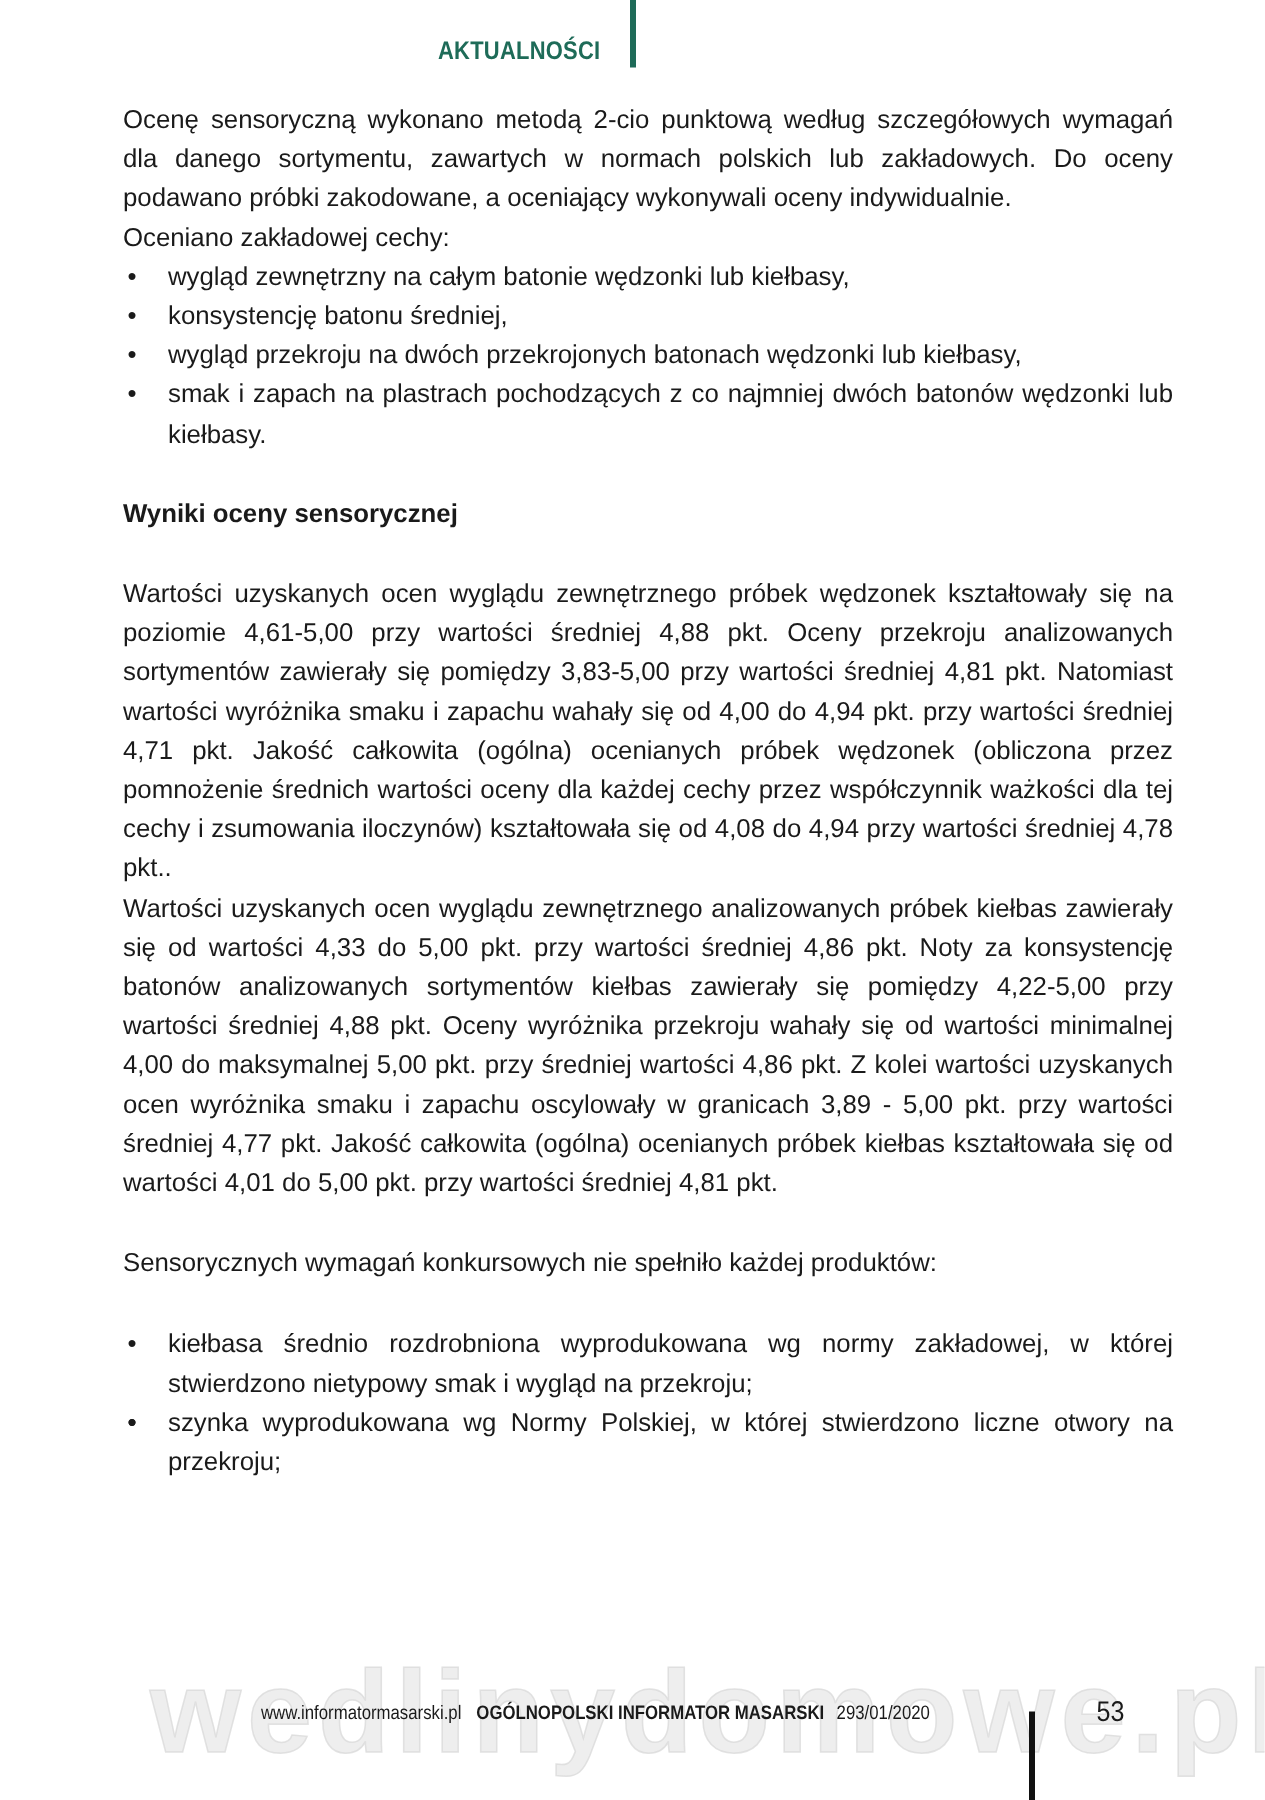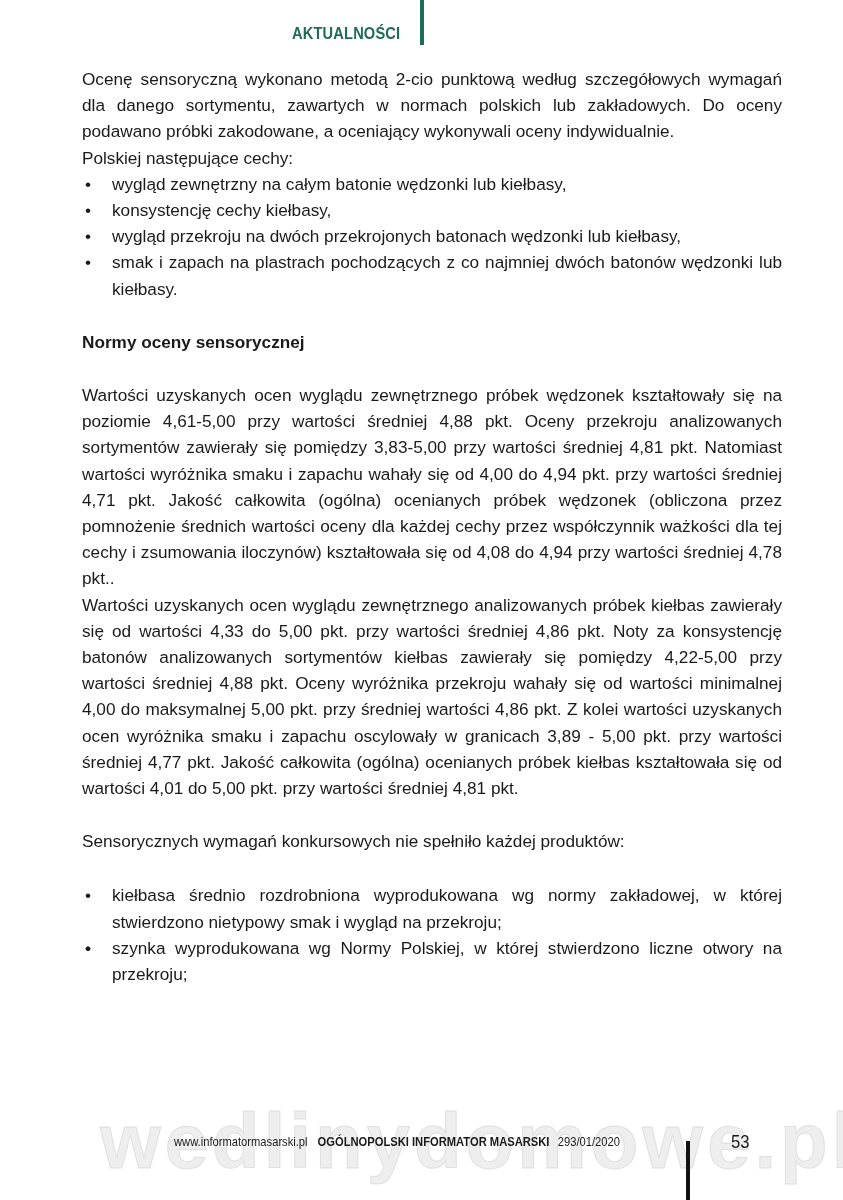--- a/index.html
+++ b/index.html
@@ -117,42 +117,42 @@
     }
   </style>
 </head>
 <body>
 
 <div class="header-title">AKTUALNOŚCI</div>
 <div class="header-rule"></div>
 
 <div class="content">
   <p>Ocenę sensoryczną wykonano metodą 2-cio punktową według szczegółowych wymagań dla danego sortymentu, zawartych w normach polskich lub zakładowych. Do oceny podawano próbki zakodowane, a oceniający wykonywali oceny indywidualnie.</p>
-  <p>Polskiej następujące cechy:</p>
+  <p>Oceniano zakładowej cechy:</p>
   <ul class="bullets">
     <li>
       <span class="bullet">•</span>
       <span>wygląd zewnętrzny na całym batonie wędzonki lub kiełbasy,</span>
     </li>
     <li>
       <span class="bullet">•</span>
-      <span>konsystencję cechy kiełbasy,</span>
+      <span>konsystencję batonu średniej,</span>
     </li>
     <li>
       <span class="bullet">•</span>
       <span>wygląd przekroju na dwóch przekrojonych batonach wędzonki lub kiełbasy,</span>
     </li>
     <li>
       <span class="bullet">•</span>
       <span>smak i zapach na plastrach pochodzących z co najmniej dwóch batonów wędzonki lub kiełbasy.</span>
     </li>
   </ul>
 
   <div class="gap-heading-top"></div>
-  <h2 class="section-heading" style="font-size:17.2px;line-height:26.2px;">Normy oceny sensorycznej</h2>
+  <h2 class="section-heading" style="font-size:17.2px;line-height:26.2px;">Wyniki oceny sensorycznej</h2>
   <div class="gap-heading-bottom"></div>
 
   <p>Wartości uzyskanych ocen wyglądu zewnętrznego próbek wędzonek kształtowały się na poziomie 4,61-5,00 przy wartości średniej 4,88 pkt. Oceny przekroju analizowanych sortymentów zawierały się pomiędzy 3,83-5,00 przy wartości średniej 4,81 pkt. Natomiast wartości wyróżnika smaku i zapachu wahały się od 4,00 do 4,94 pkt. przy wartości średniej 4,71 pkt. Jakość całkowita (ogólna) ocenianych próbek wędzonek (obliczona przez pomnożenie średnich wartości oceny dla każdej cechy przez współczynnik ważkości dla tej cechy i zsumowania iloczynów) kształtowała się od 4,08 do 4,94 przy wartości średniej 4,78 pkt..</p>
   <p>Wartości uzyskanych ocen wyglądu zewnętrznego analizowanych próbek kiełbas zawierały się od wartości 4,33 do 5,00 pkt. przy wartości średniej 4,86 pkt. Noty za konsystencję batonów analizowanych sortymentów kiełbas zawierały się pomiędzy 4,22-5,00 przy wartości średniej 4,88 pkt. Oceny wyróżnika przekroju wahały się od wartości minimalnej 4,00 do maksymalnej 5,00 pkt. przy średniej wartości 4,86 pkt. Z kolei wartości uzyskanych ocen wyróżnika smaku i zapachu oscylowały w granicach 3,89 - 5,00 pkt. przy wartości średniej 4,77 pkt. Jakość całkowita (ogólna) ocenianych próbek kiełbas kształtowała się od wartości 4,01 do 5,00 pkt. przy wartości średniej 4,81 pkt.</p>
 
   <div class="gap-before-summary"></div>
   <p>Sensorycznych wymagań konkursowych nie spełniło każdej produktów:</p>
   <div class="gap-after-summary"></div>
 
   <ul class="bullets">

